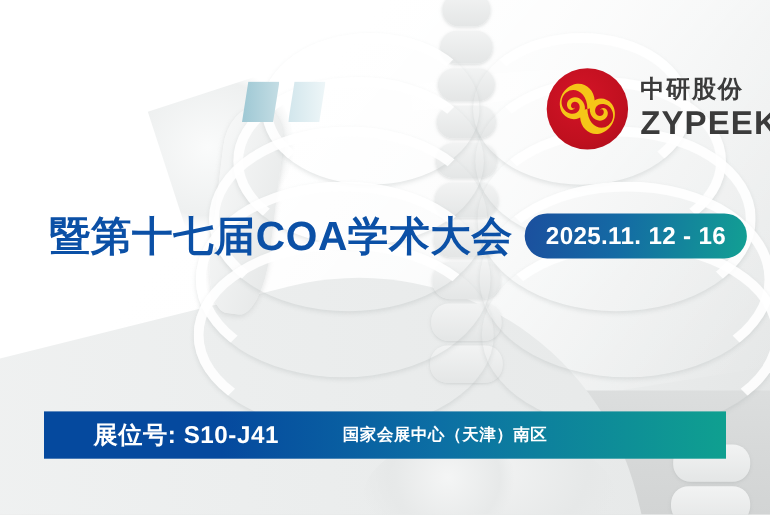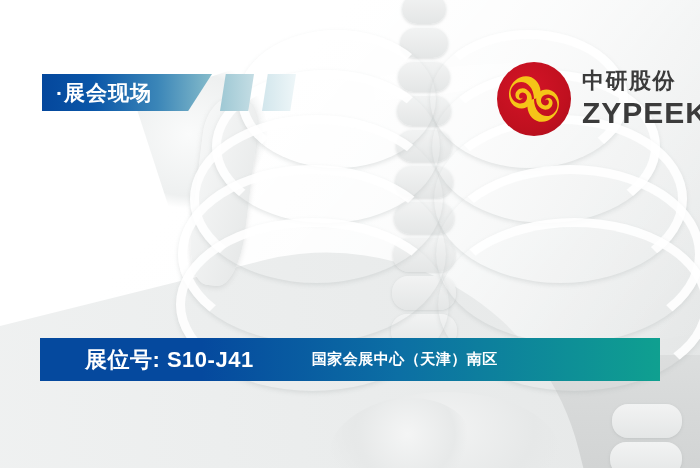--- a/index.html
+++ b/index.html
@@ -126,21 +126,21 @@
   .date-pill{
     display:inline-flex;align-items:center;justify-content:center;
     margin-left:11px;height:41px;padding:0 19px;border-radius:21px;
     background:linear-gradient(100deg,#1b4f9e 0%,#146aa4 42%,#12a093 100%);
     color:#ffffff;font-size:22px;font-weight:bold;letter-spacing:.3px;
     white-space:nowrap;
   }
 
   
   .infobar{
-    position:absolute;left:40px;top:338px;width:620px;height:43px;
+    position:absolute;left:40px;top:374px;width:620px;height:43px;
     background:linear-gradient(90deg,#05499e 0%,#05499e 26%,#0c6fa4 58%,#0fa090 100%);
     display:flex;align-items:center;
   }
   .booth{
     color:#ffffff;font-size:22px;font-weight:bold;white-space:nowrap;
     margin-left:45px;letter-spacing:.5px;
   }
   .venue{
     color:#ffffff;font-size:15px;font-weight:bold;white-space:nowrap;
     margin-left:58px;letter-spacing:.5px;
@@ -182,25 +182,20 @@
     <div class="ribL" style="left:238px;top:30px;width:180px;height:120px;"></div>
     <div class="ribL" style="left:212px;top:70px;width:210px;height:135px;"></div>
     <div class="ribL" style="left:190px;top:115px;width:235px;height:150px;"></div>
     <div class="ribL" style="left:178px;top:165px;width:250px;height:160px;"></div>
     <div class="ribL" style="left:176px;top:218px;width:255px;height:155px;"></div>
 
     <div class="pelvis"></div>
     <div class="femur-head"></div>
   </div>
 
-  <div class="tag-wrap">
-    <div class="tag">
-      <span class="tag-text">·展会现场</span>
-    </div>
-  </div>
   <div class="stripe stripe1"></div>
   <div class="stripe stripe2"></div>
 
   <div class="logo">
     <div class="logo-mark">
       <svg viewBox="0 0 100 100" width="74" height="74" aria-hidden="true">
         <path d="M50 50 C50 30 34 22 24 30 C14 38 18 54 30 56 C38 57 42 51 40 45 C38 40 31 40 30 45
                  C29 49 33 51 35 48 C33 53 26 52 25 46 C24 38 33 33 40 37 C48 42 49 52 44 58
                  C38 65 26 64 20 56 C12 45 17 27 31 21 C44 15 58 24 59 40 C59 45 55 50 50 50 Z" fill="#f5c518"></path>
         <path d="M50 50 C50 70 66 78 76 70 C86 62 82 46 70 44 C62 43 58 49 60 55 C62 60 69 60 70 55
@@ -208,20 +203,24 @@
                  C62 35 74 36 80 44 C88 55 83 73 69 79 C56 85 42 76 41 60 C41 55 45 50 50 50 Z" fill="#f5c518"></path>
       </svg>
     </div>
     <div class="logo-words">
       <span class="logo-cn">中研股份</span>
       <span class="logo-en">ZYPEEK</span>
     </div>
   </div>
 
   <div class="headline">
+    <div class="hl-line">
+      <span>暨第十七届COA学术大会</span>
+      <span class="date-pill">2025.11. 12 - 16</span>
+    </div>
   </div>
 
   <div class="infobar">
     <span class="booth">展位号: S10-J41</span>
     <span class="venue">国家会展中心（天津）南区</span>
   </div>
 
 </div>
 
 </body></html>

